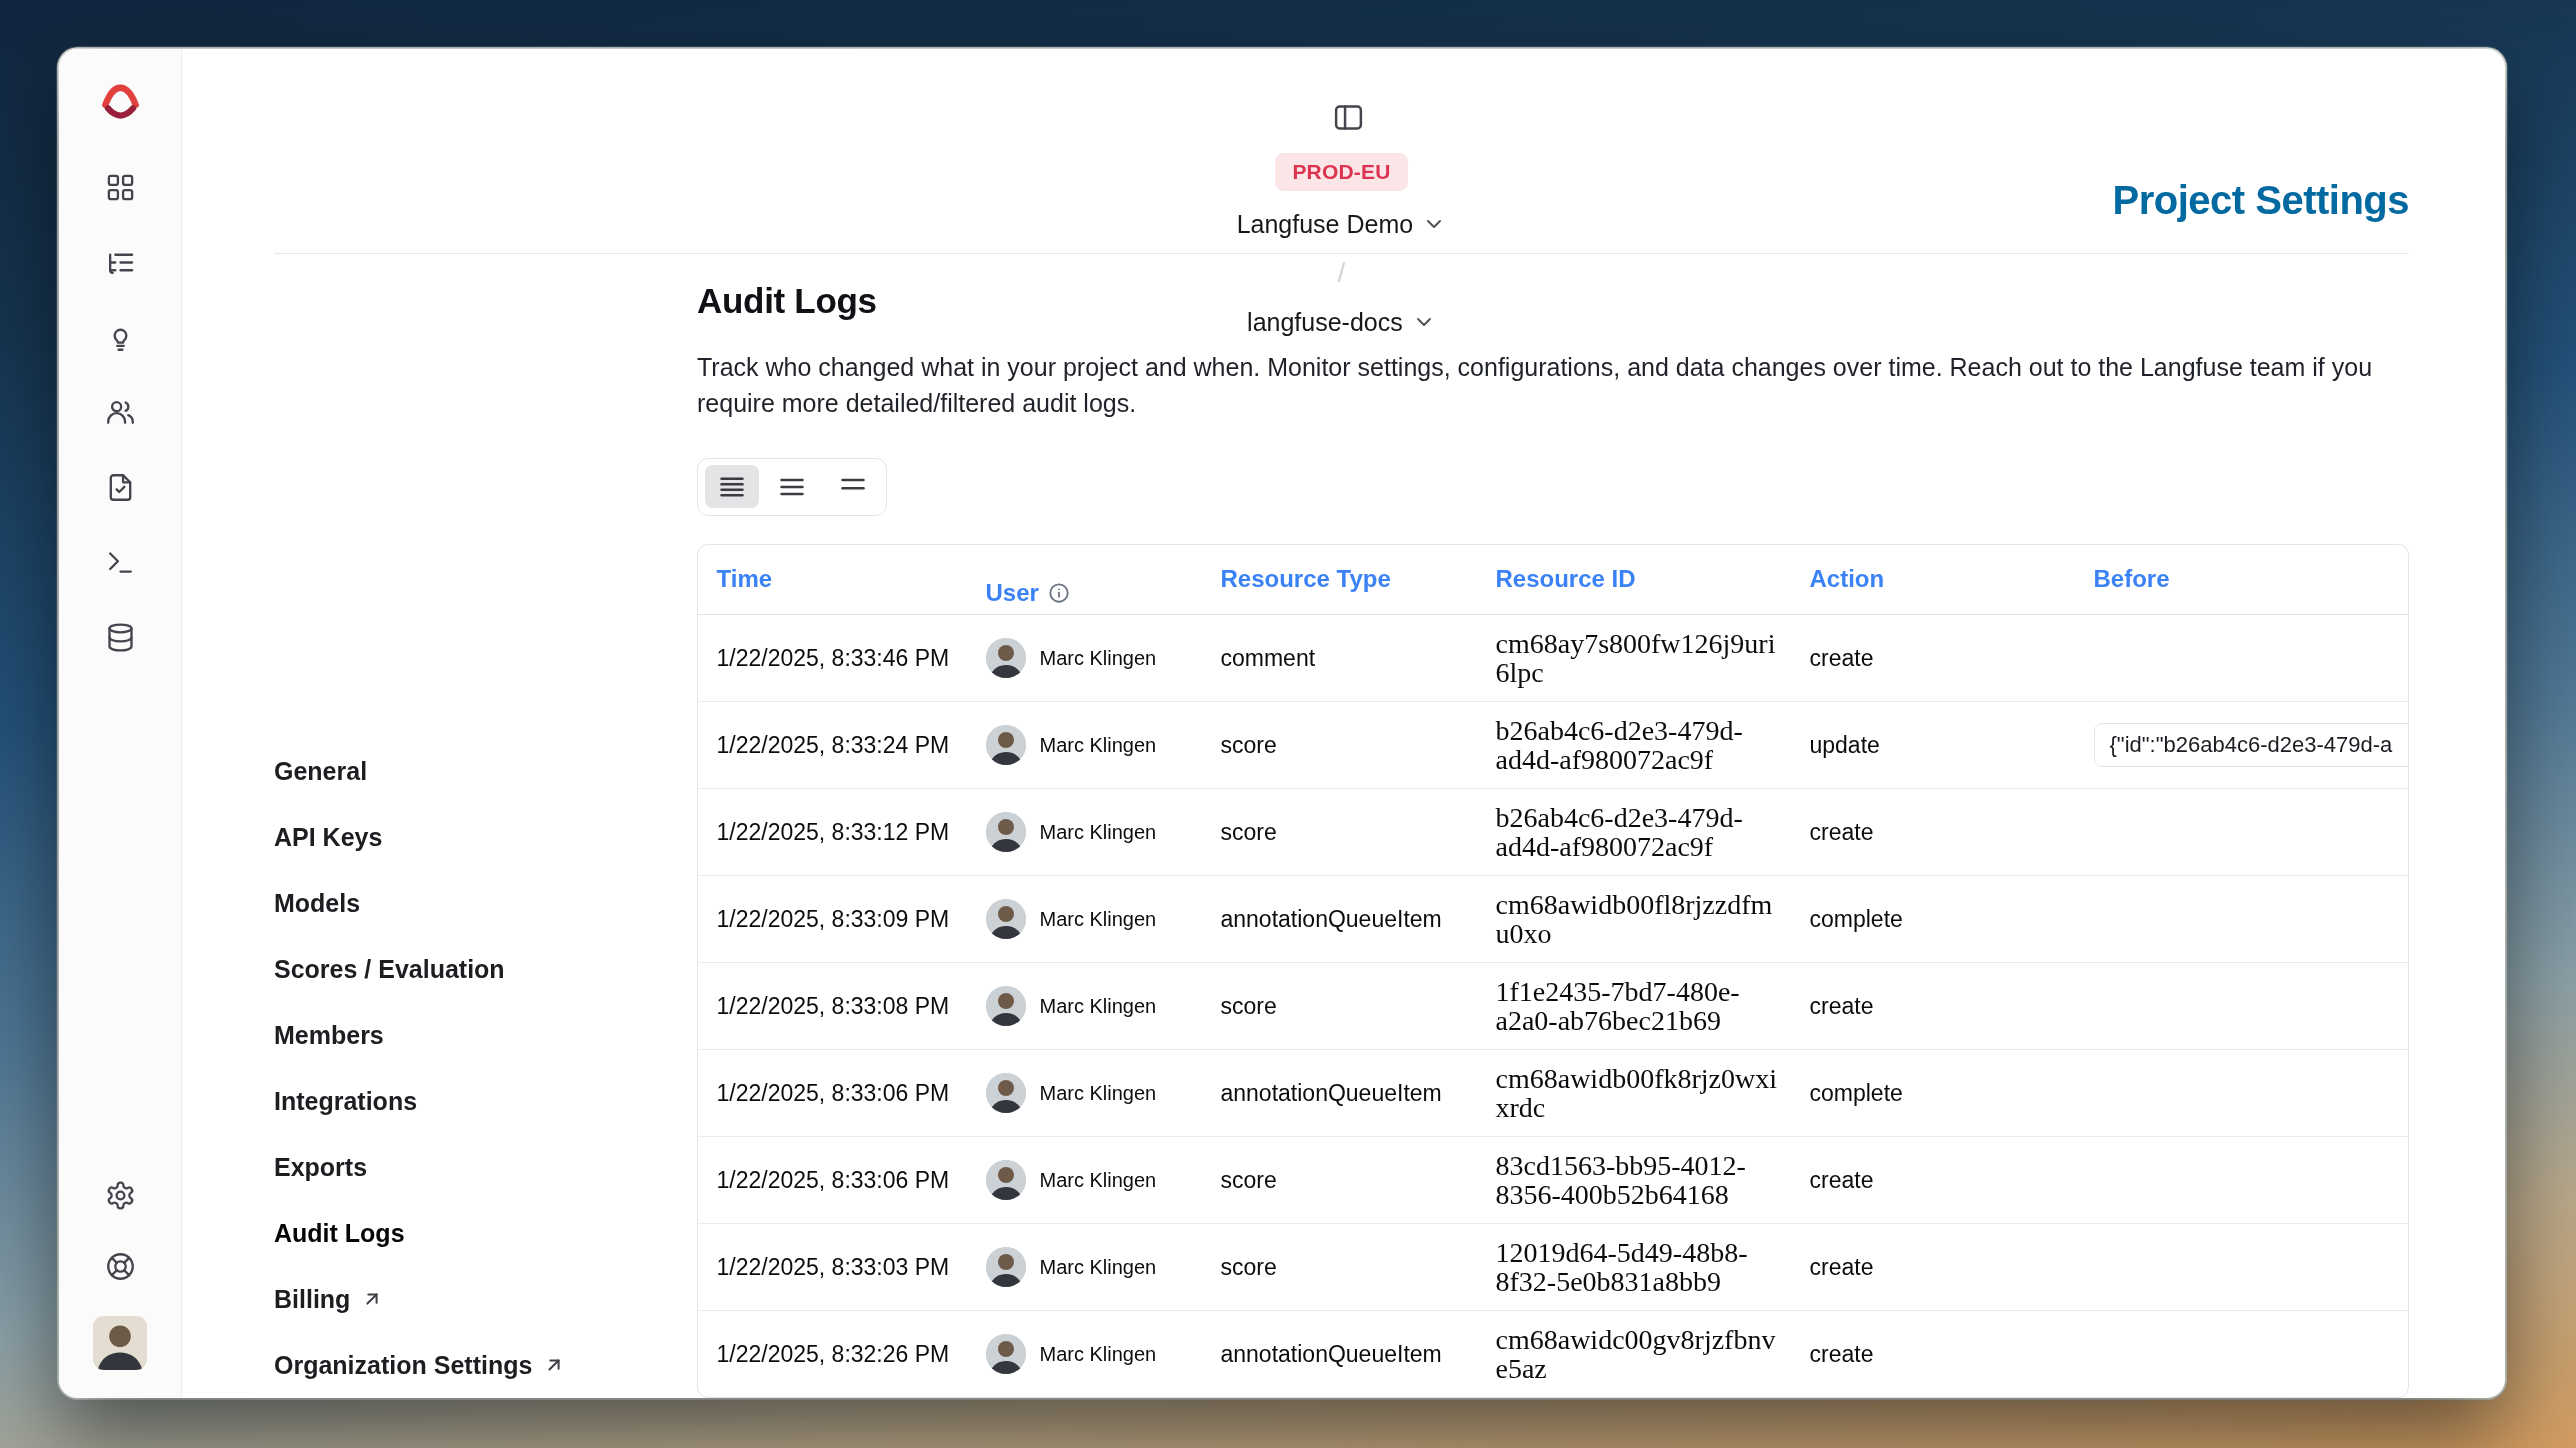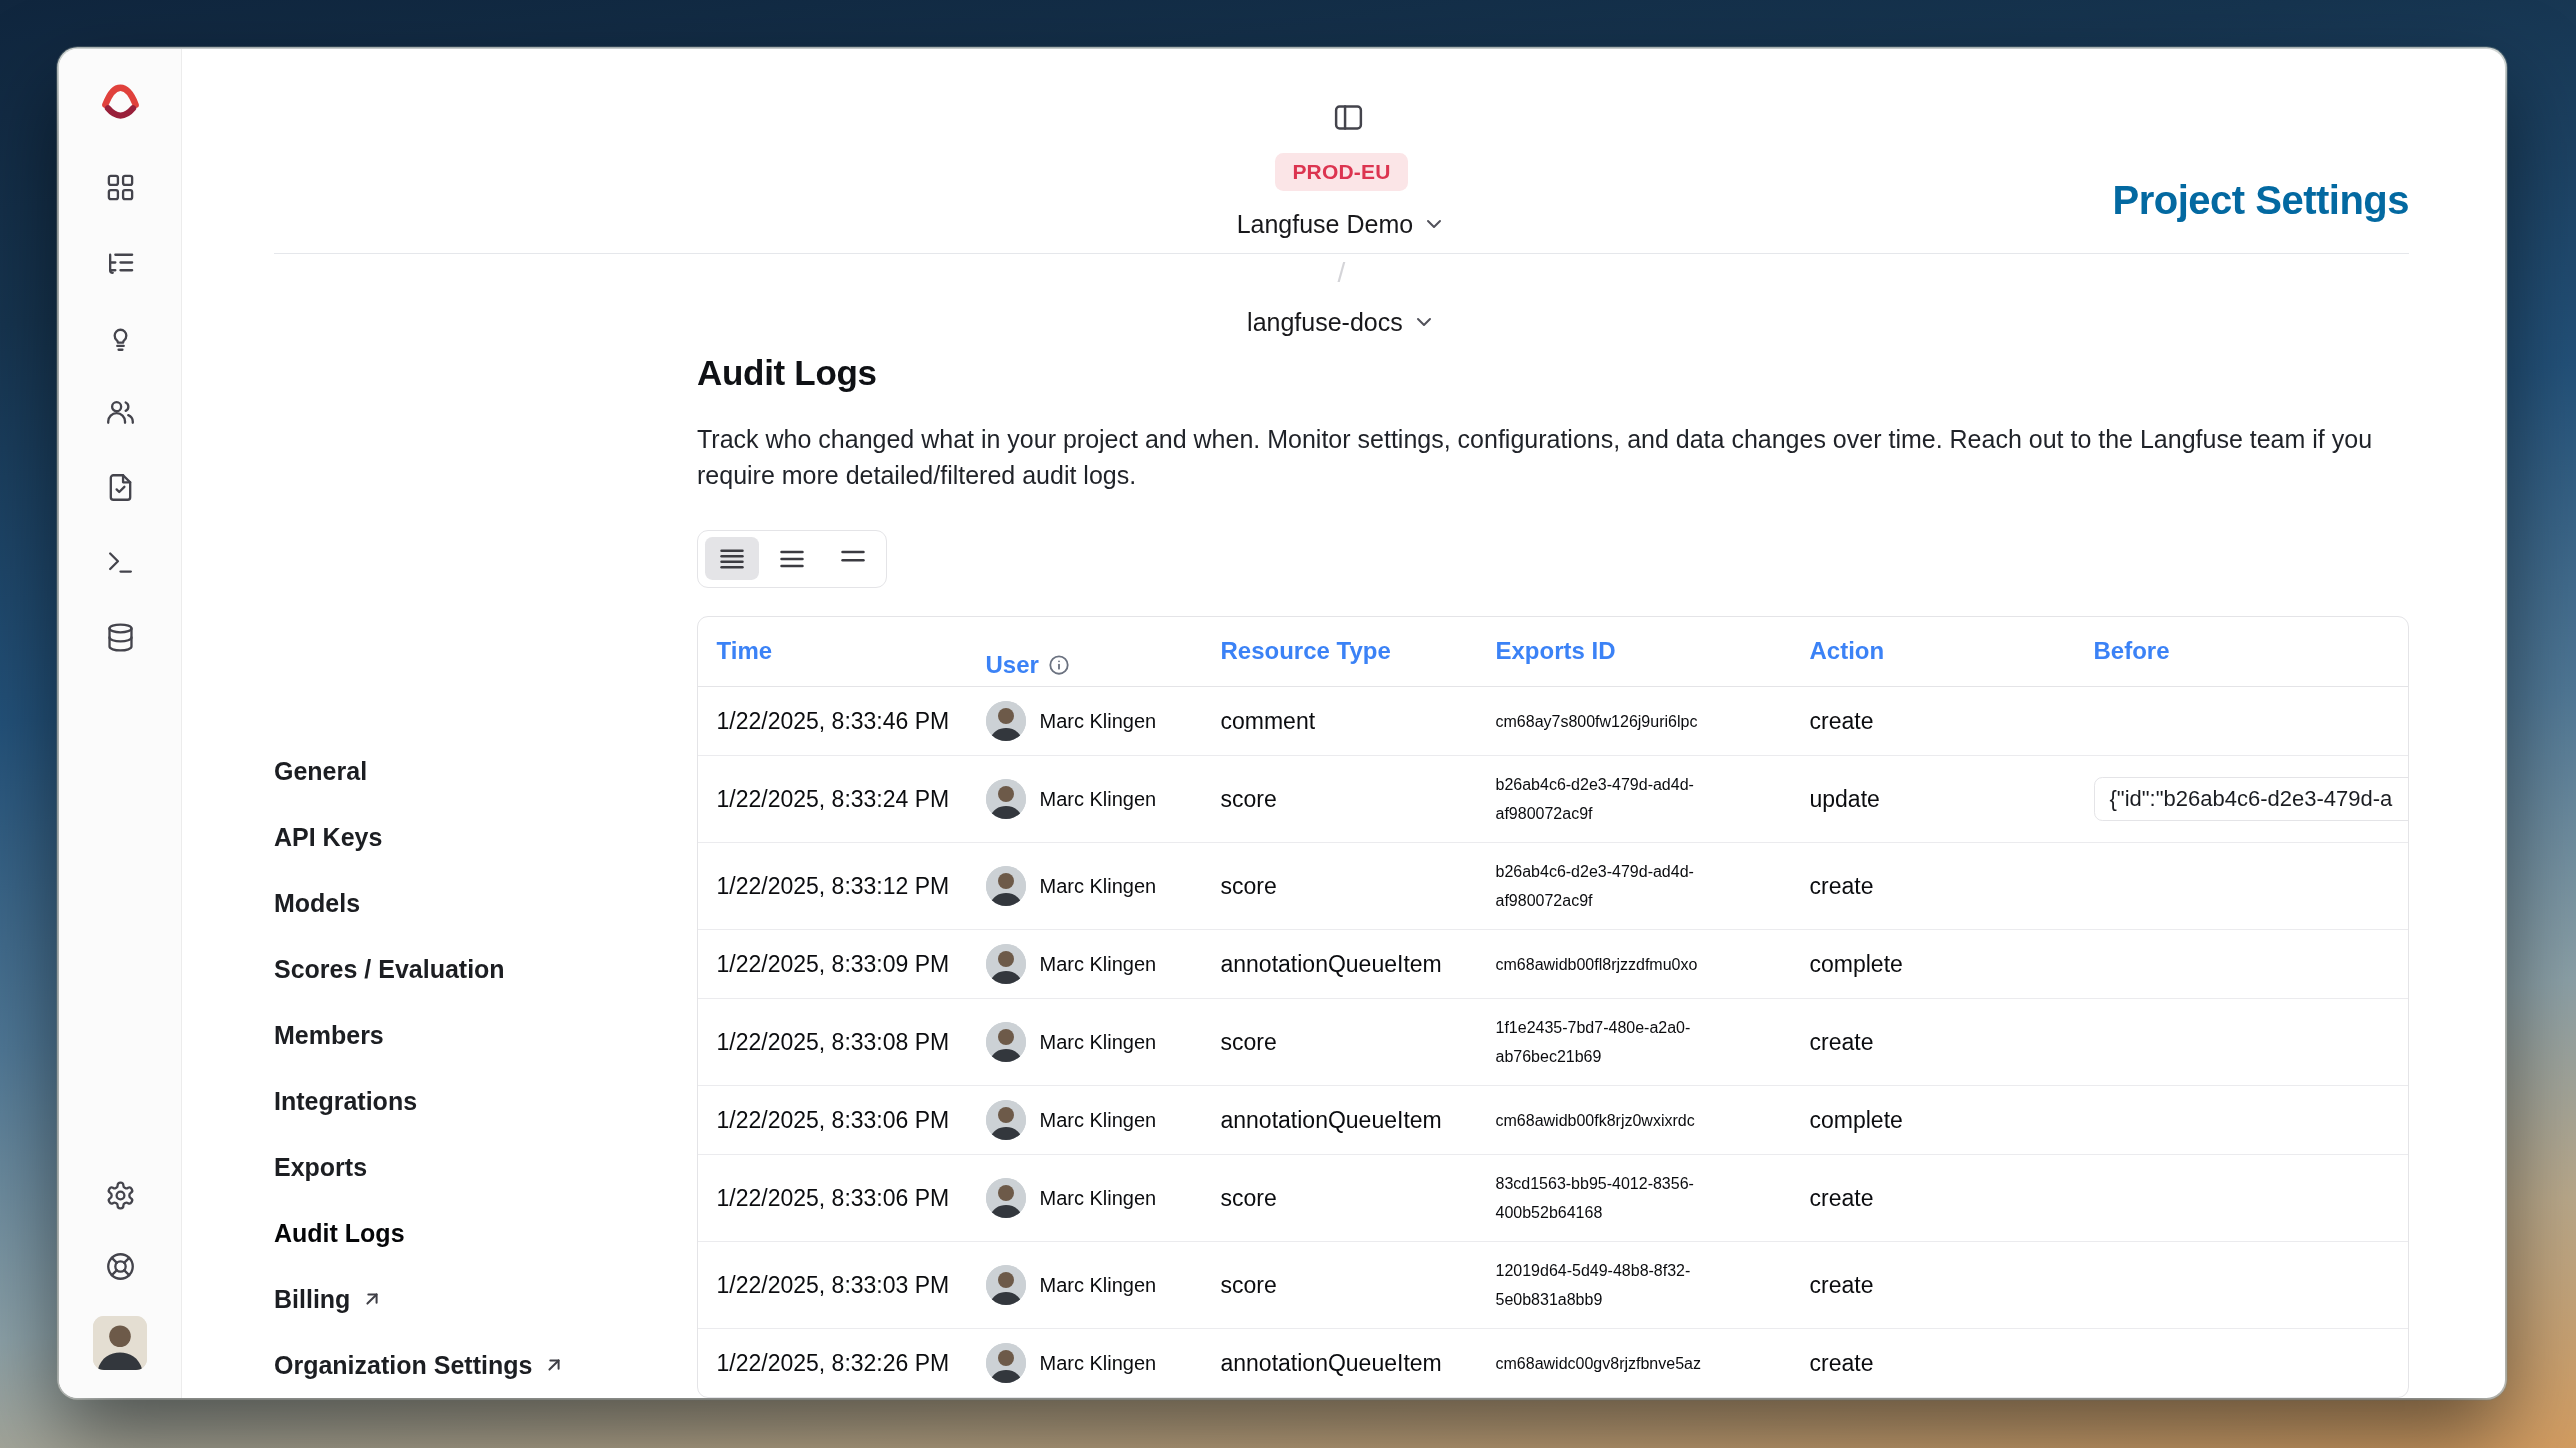--- a/index.html
+++ b/index.html
@@ -75,21 +75,21 @@
     height:70px; padding:0 18.5px; border-bottom:0.9px solid #e4e4e7; white-space:nowrap;
   }
   .th-inner { display:flex; align-items:center; gap:9.2px;margin-top:28px; }
   .th-inner svg { width:22px; height:22px; stroke:#6b7280; stroke-width:2; fill:none; stroke-linecap:round; }
   td { padding:14px 18.5px; border-bottom:0.9px solid #ebebee; vertical-align:middle; font-size:23px; color:#0b0c0f; }
   tr:last-child td { border-bottom:none; }
   td.time-cell { font-size:23px; white-space:nowrap; }
   td.user-cell  { }
   .user-inner { display:flex; align-items:center; gap:14px; font-size:20px; }
   .row-avatar { width:40px; height:40px; border-radius:50%; overflow:hidden; background:#cdd2d6; flex:none; }
-  td.rid-cell { font-size:16px; line-height:29px; padding-right:5.5px; overflow-wrap:break-word; }
+  td.rid-cell { font-size:28px; line-height:29px; padding-right:5.5px; overflow-wrap:break-word;font-family:Liberation Serif, serif; }
   td.before-cell { overflow:visible; padding-right:0; }
   .before-box {
     width:398px; height:44px; border:0.9px solid #e4e4e7; border-radius:8.3px;
     display:flex; align-items:center; padding:0 15px; font-size:22px; color:#1b1d22;
     white-space:nowrap; overflow:hidden; background:#fff;
   }
 </style>
 </head>
 <body>
 
@@ -310,21 +310,21 @@
                   <span class="th-inner">
                     <span>User</span>
                     <svg viewBox="0 0 24 24">
                         <circle cx="12" cy="12" r="9.5"></circle>
                         <path d="M12 16v-4.5"></path>
                         <path d="M12 8h.01"></path>
                       </svg>
                   </span>
                 </th>
                 <th><span>Resource Type</span></th>
-                <th><span>Exports ID</span></th>
+                <th><span>Resource ID</span></th>
                 <th><span>Action</span></th>
                 <th><span>Before</span></th>
               </tr>
             </thead>
             <tbody>
 
             <tr>
                   <td class="time-cell">1/22/2025, 8:33:46 PM</td>
                   <td class="user-cell">
                     <span class="user-inner">

